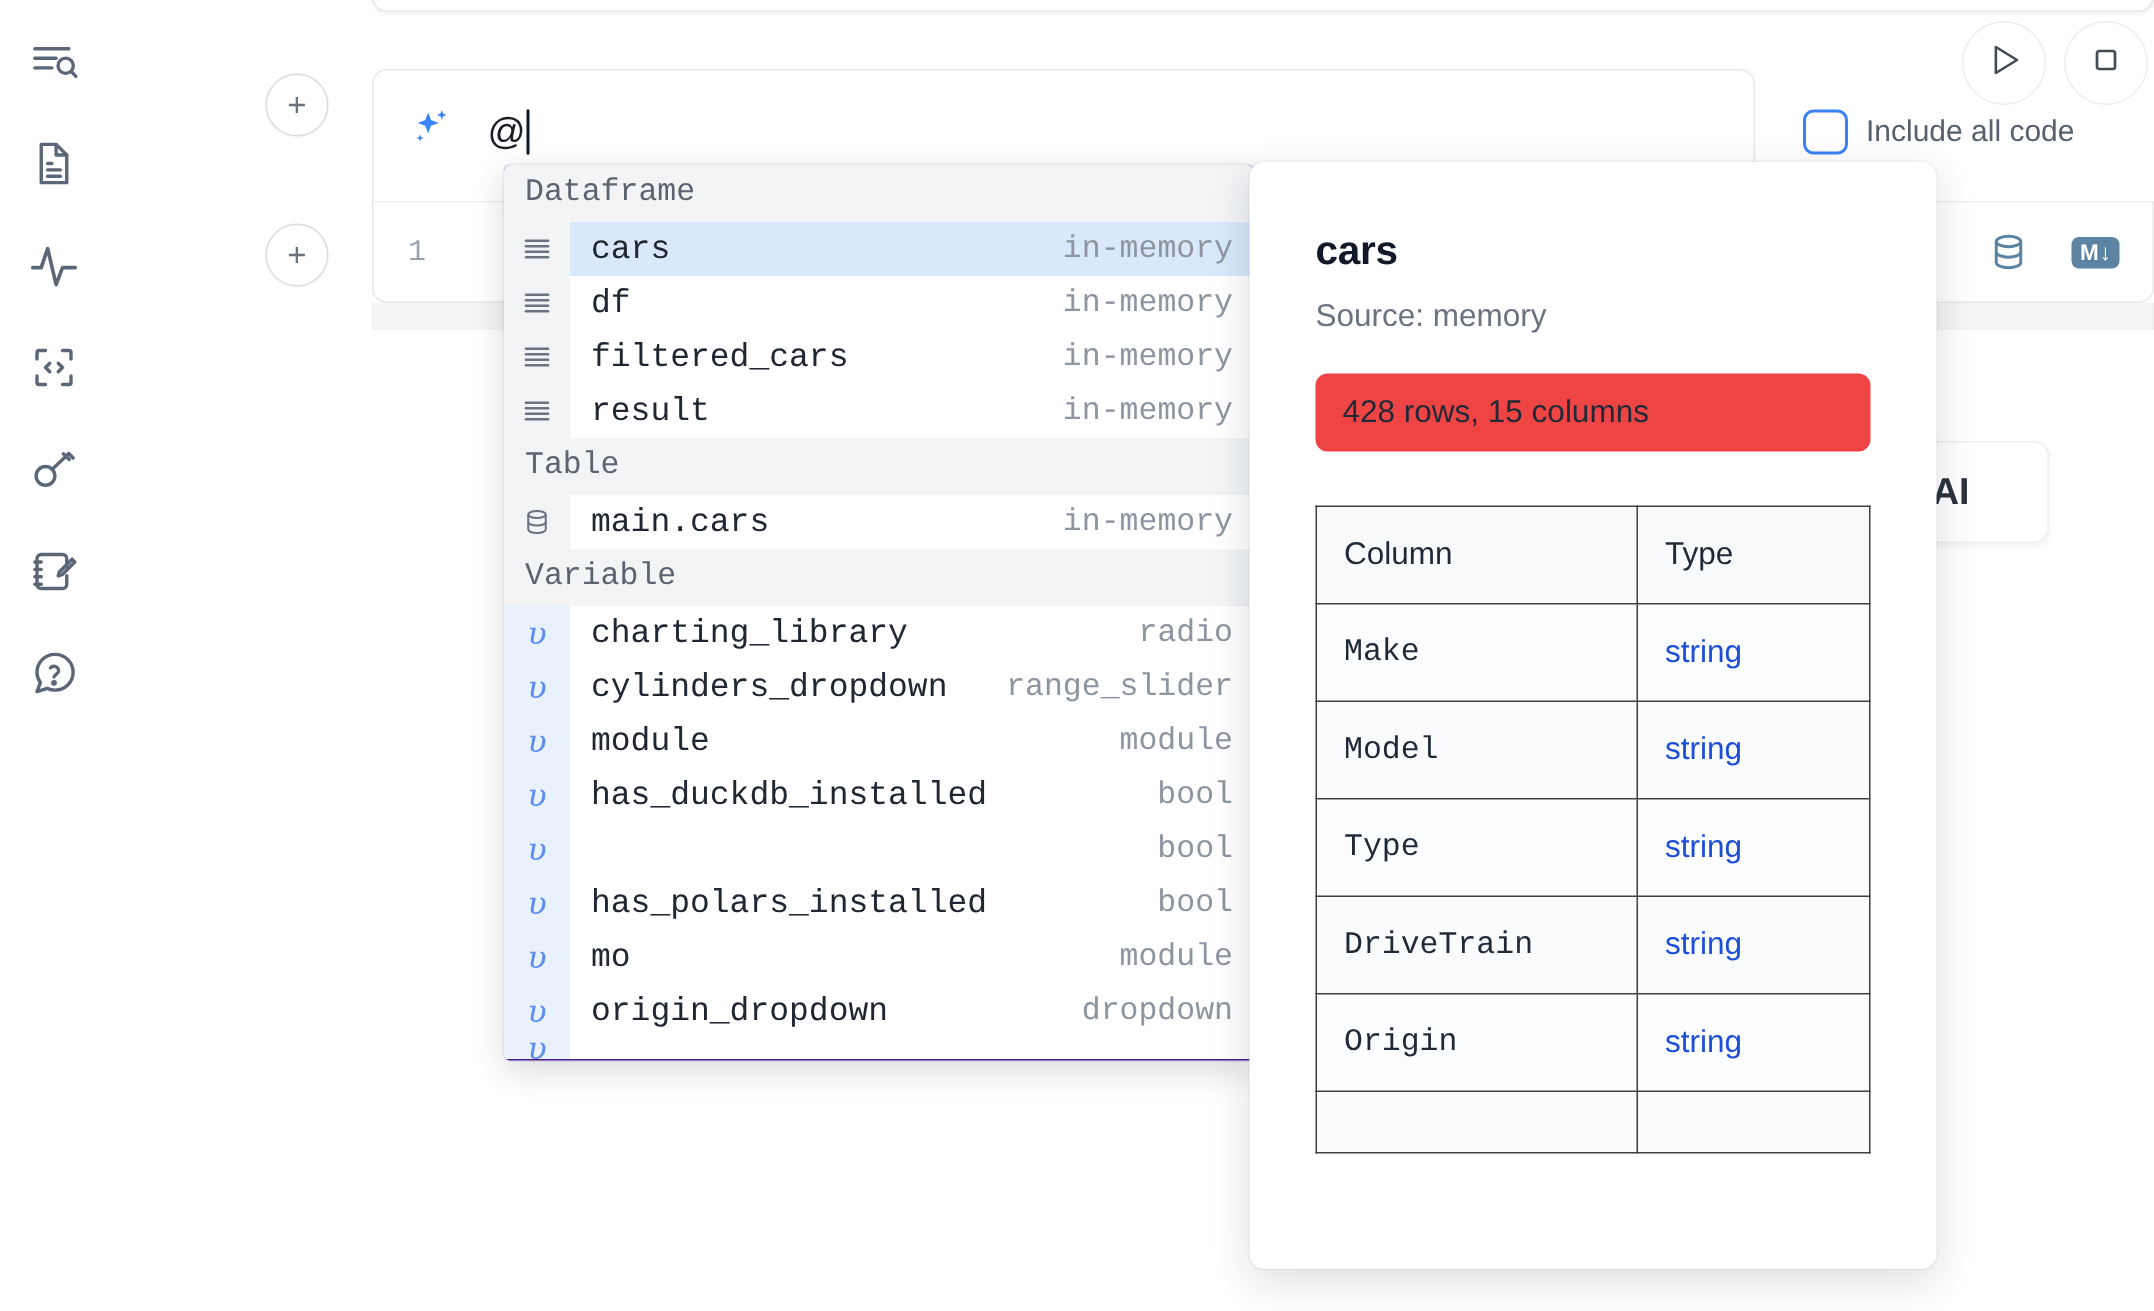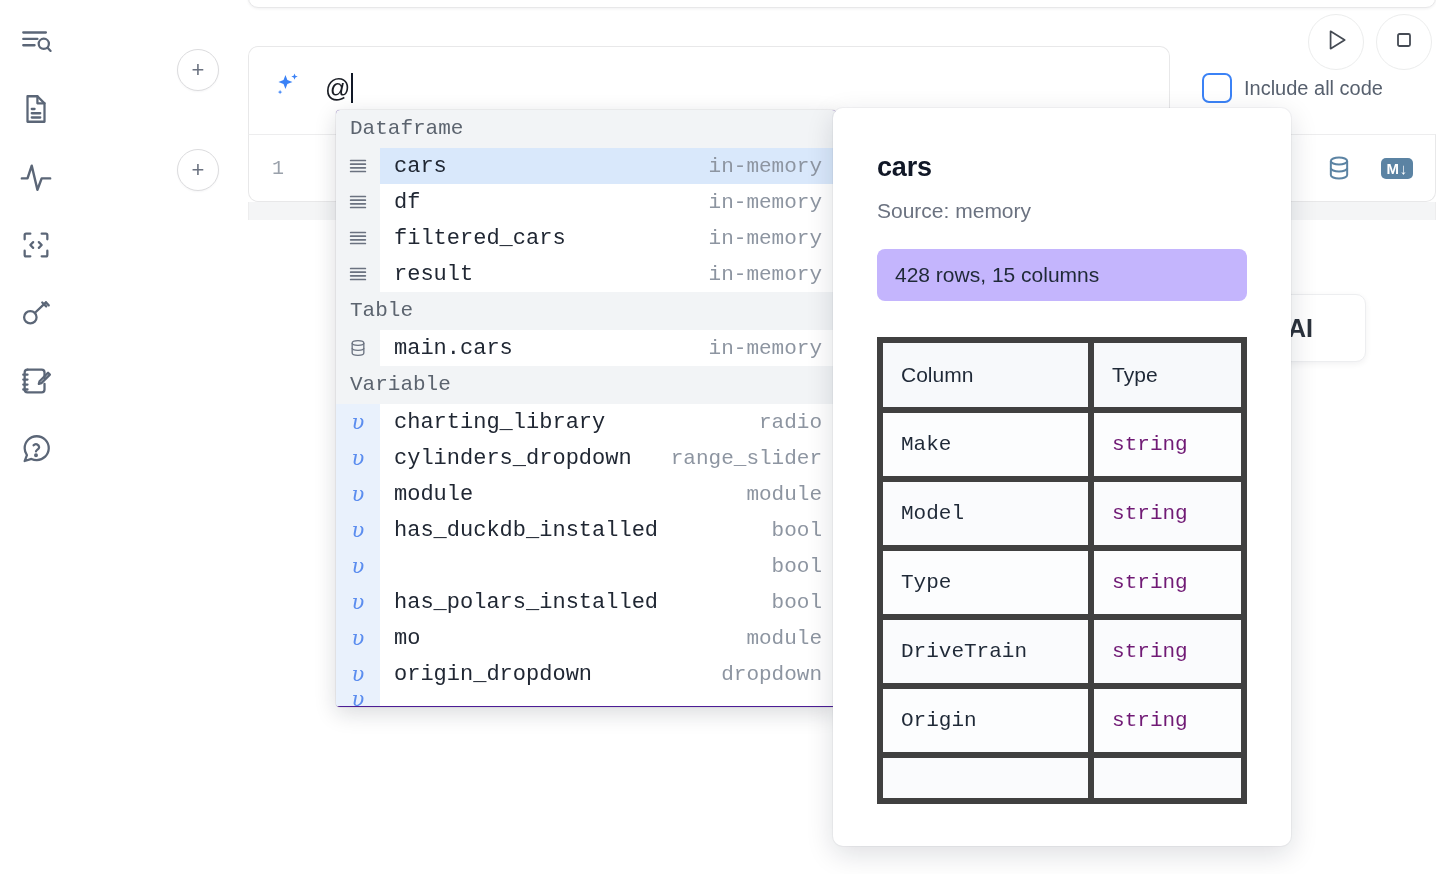--- a/index.html
+++ b/index.html
@@ -166,31 +166,31 @@
   
   .preview {
     position: absolute; left: 833px; top: 108px; width: 458px; height: 738px;
     background: #fff; border-radius: 10px;
     box-shadow: 0 8px 28px rgba(16,24,40,0.14), 0 0 0 1px rgba(16,24,40,0.04);
     z-index: 25; overflow: hidden; padding: 44px 44px 0 44px;
   }
   .pv-title { font-size: 27px; font-weight: 700; color: #111827; letter-spacing: -0.2px; }
   .pv-source { font-size: 21px; color: #6b7280; margin-top: 16px; }
   .pv-pill {
-    margin-top: 26px; background: #c4b5fd; border-radius: 8px;
+    margin-top: 26px; background: #ef4444; border-radius: 8px;
     padding: 14px 18px; font-size: 21px; color: #1f2937;
   }
   .pv-table { margin-top: 36px; width: 100%; border-collapse: collapse; }
   .pv-table th, .pv-table td {
-    border: 6px solid #404040; text-align: left;
+    border: 1px solid #404040; text-align: left;
     padding: 20px 18px; font-size: 21px;
   }
   .pv-table th { background:#f7f9fb; color: #1f2937; font-weight: 400; font-family:"Liberation Sans",sans-serif;}
   .pv-table td.col { color: #1f2937; font-family: "Liberation Mono", monospace; }
-  .pv-table td.typ { color: #701a75; font-family: Liberation Mono, monospace; }
+  .pv-table td.typ { color: #1d4ed8; font-family: Liberation Sans, sans-serif; }
   .pv-table tbody tr:nth-child(odd) td { background: #fcfdfe; }
   .pv-table tbody tr:nth-child(even) td { background: #fafbfd; }
   .pv-table col.c1 { width: 58%; }
 </style>
 </head>
 <body>
 
 <div id="root">
 
   <div class="rail">

